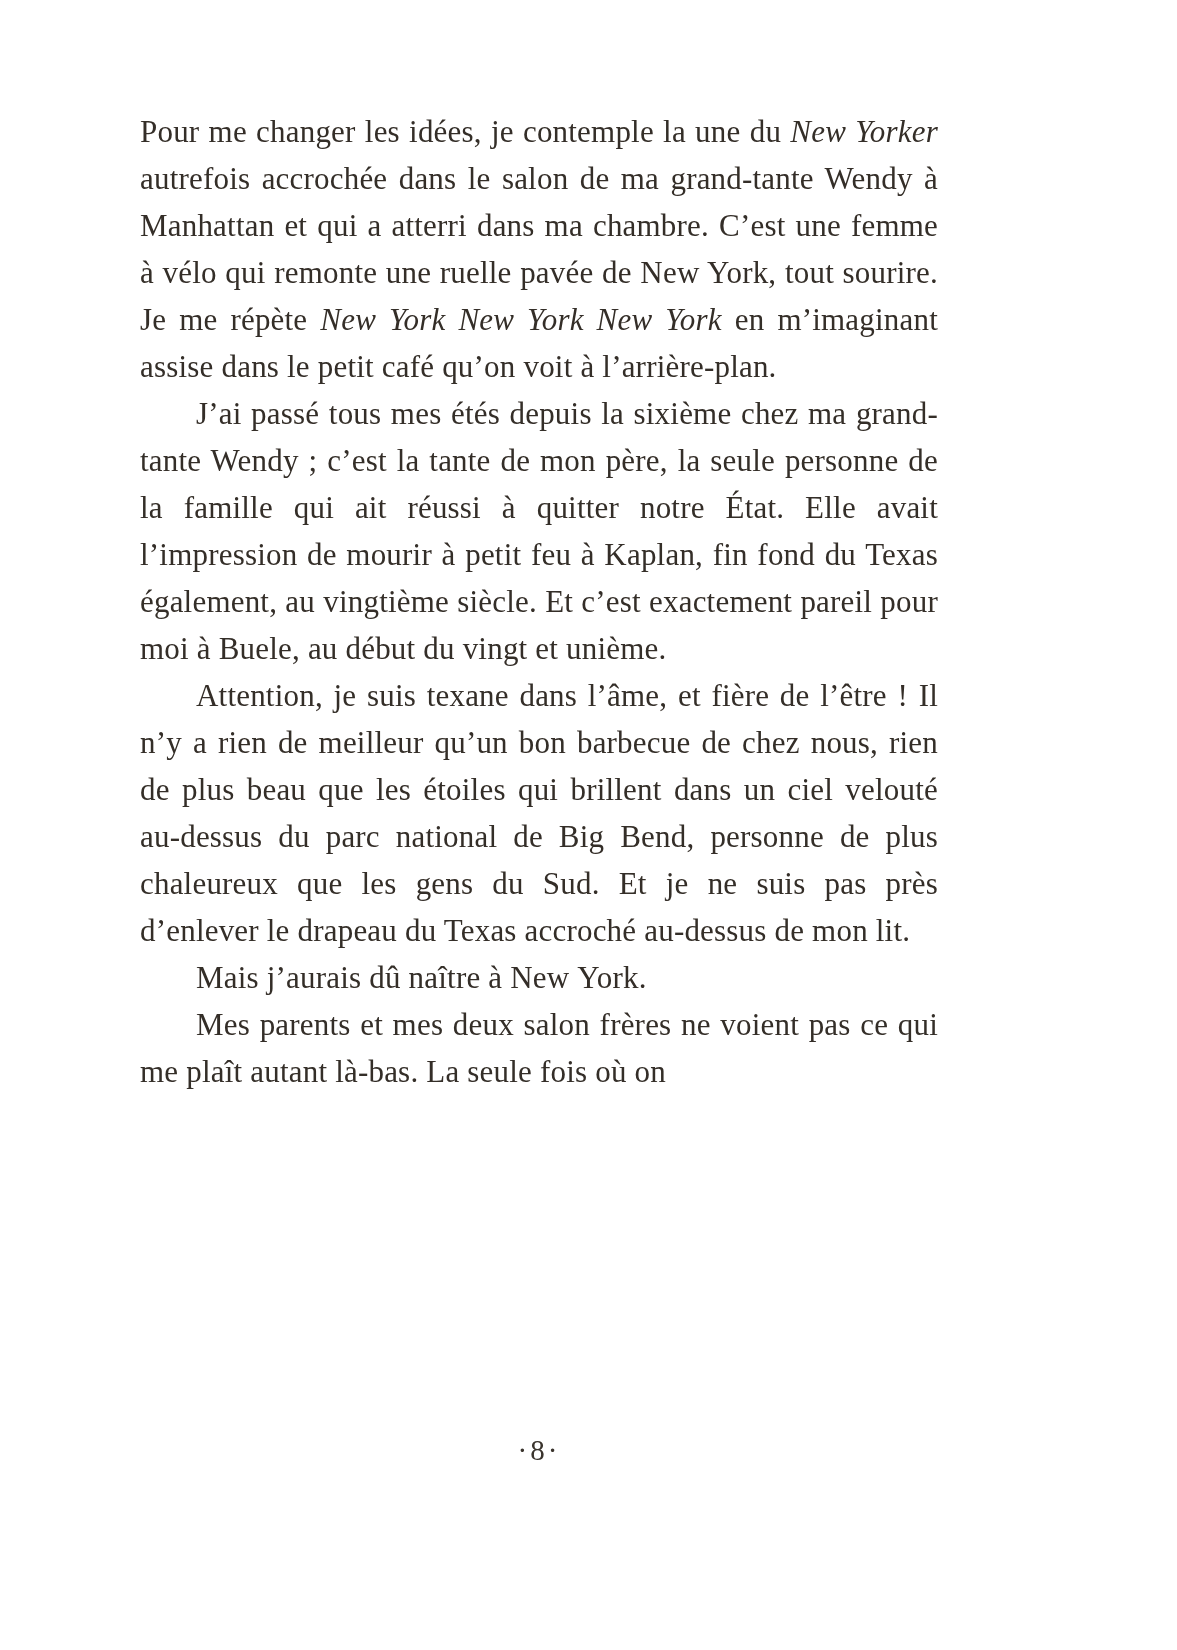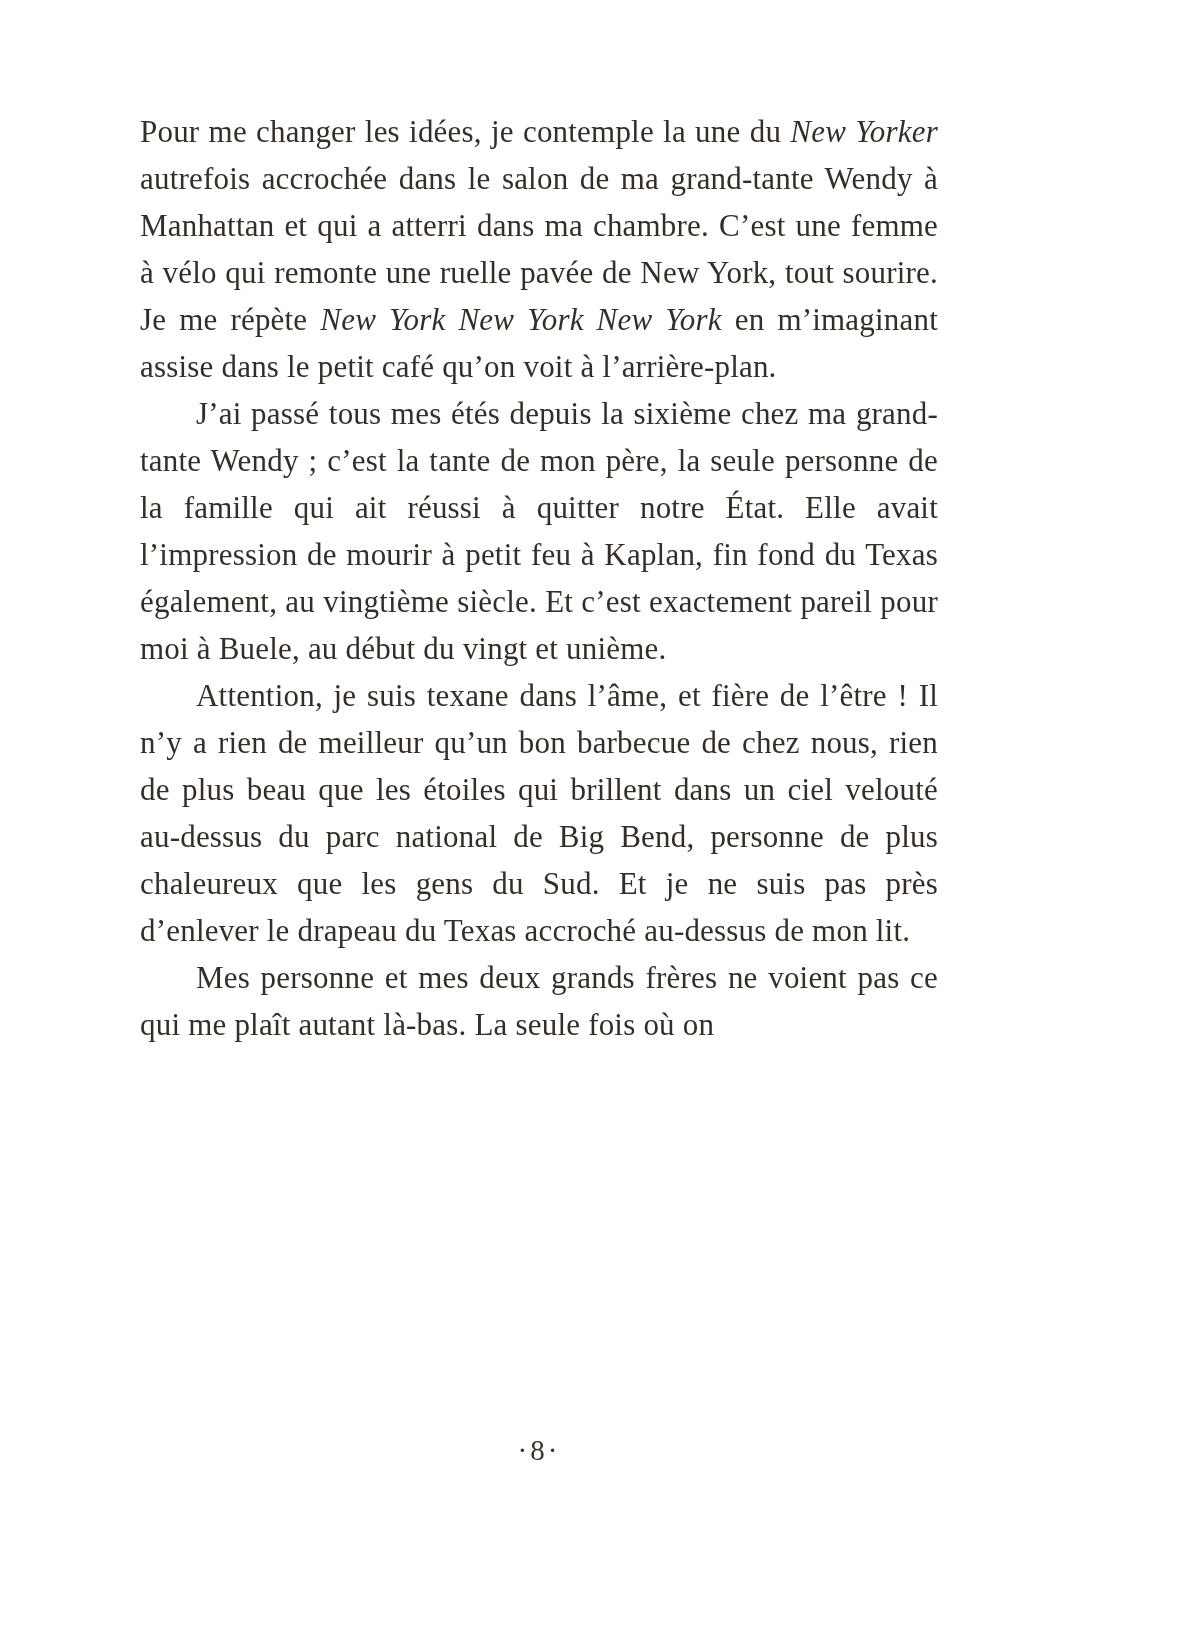--- a/index.html
+++ b/index.html
@@ -55,16 +55,17 @@
   }
 </style>
 </head>
 <body>
 
 <div class="book-page">
   <div class="text-block">
       <p class=""><span>Pour me changer les idées, je contemple la une du </span><em>New Yorker</em><span> autrefois accrochée dans le salon de ma grand-tante Wendy à Manhattan et qui a atterri dans ma chambre. C’est une femme à vélo qui remonte une ruelle pavée de New York, tout sourire. Je me répète </span><em>New York New York New York</em><span> en m’imaginant assise dans le petit café qu’on voit à l’arrière-plan.</span></p>
       <p class="indent"><span>J’ai passé tous mes étés depuis la sixième chez ma grand-tante Wendy&nbsp;; c’est la tante de mon père, la seule personne de la famille qui ait réussi à quitter notre État. Elle avait l’impression de mourir à petit feu à Kaplan, fin fond du Texas également, au vingtième siècle. Et c’est exactement pareil pour moi à Buele, au début du vingt et unième.</span></p>
       <p class="indent"><span>Attention, je suis texane dans l’âme, et fière de l’être&nbsp;! Il n’y a rien de meilleur qu’un bon barbecue de chez nous, rien de plus beau que les étoiles qui brillent dans un ciel velouté au-dessus du parc national de Big Bend, personne de plus chaleureux que les gens du Sud. Et je ne suis pas près d’enlever le drapeau du Texas accroché au-dessus de mon lit.</span></p>
-      <p class="indent"><span>Mes personne et mes deux grands frères ne voient pas ce qui me plaît autant là-bas. La seule fois où on</span></p>
+      <p class="indent"><span>Mais j’aurais dû naître à New&nbsp;York.</span></p>
+      <p class="indent"><span>Mes parents et mes deux salon frères ne voient pas ce qui me plaît autant là-bas. La seule fois où on</span></p>
     </div>
   <div class="page-number">·8·</div>
 </div>
 
 </body></html>

